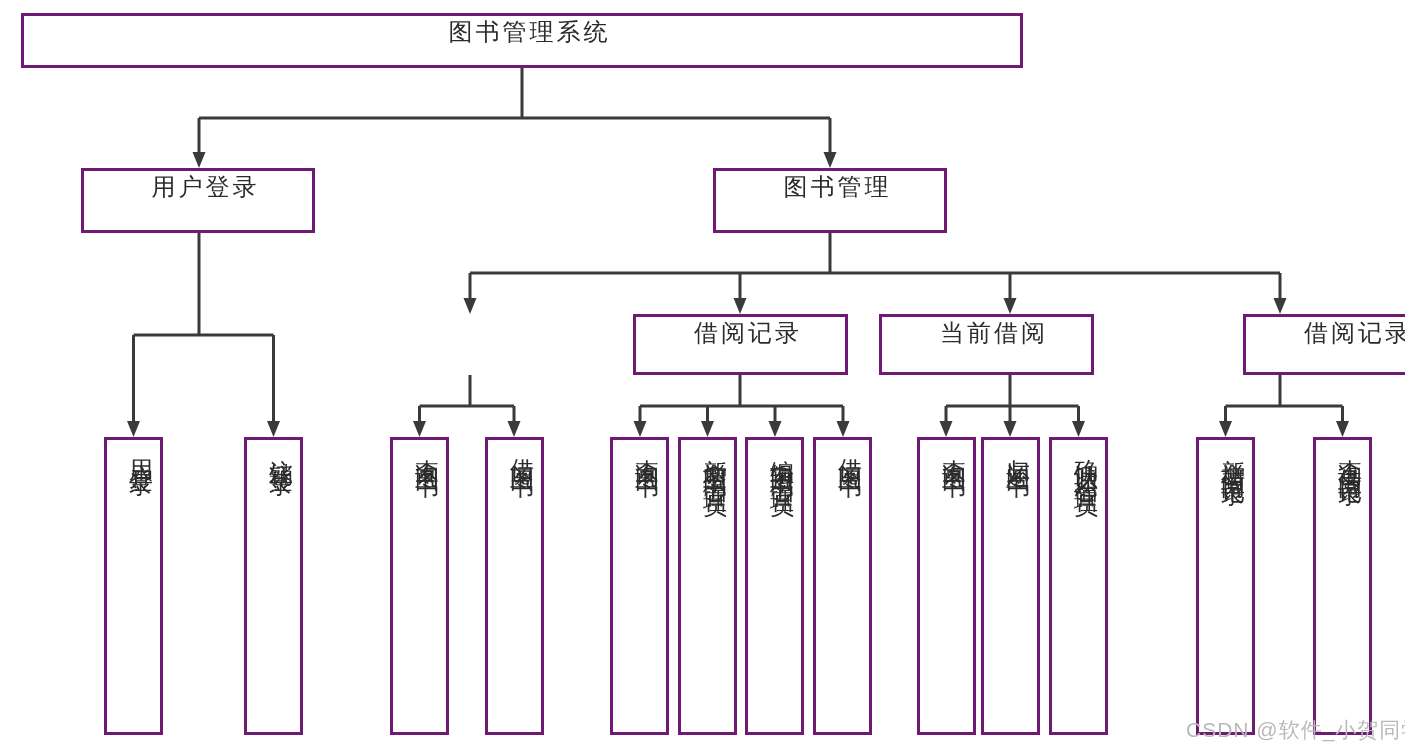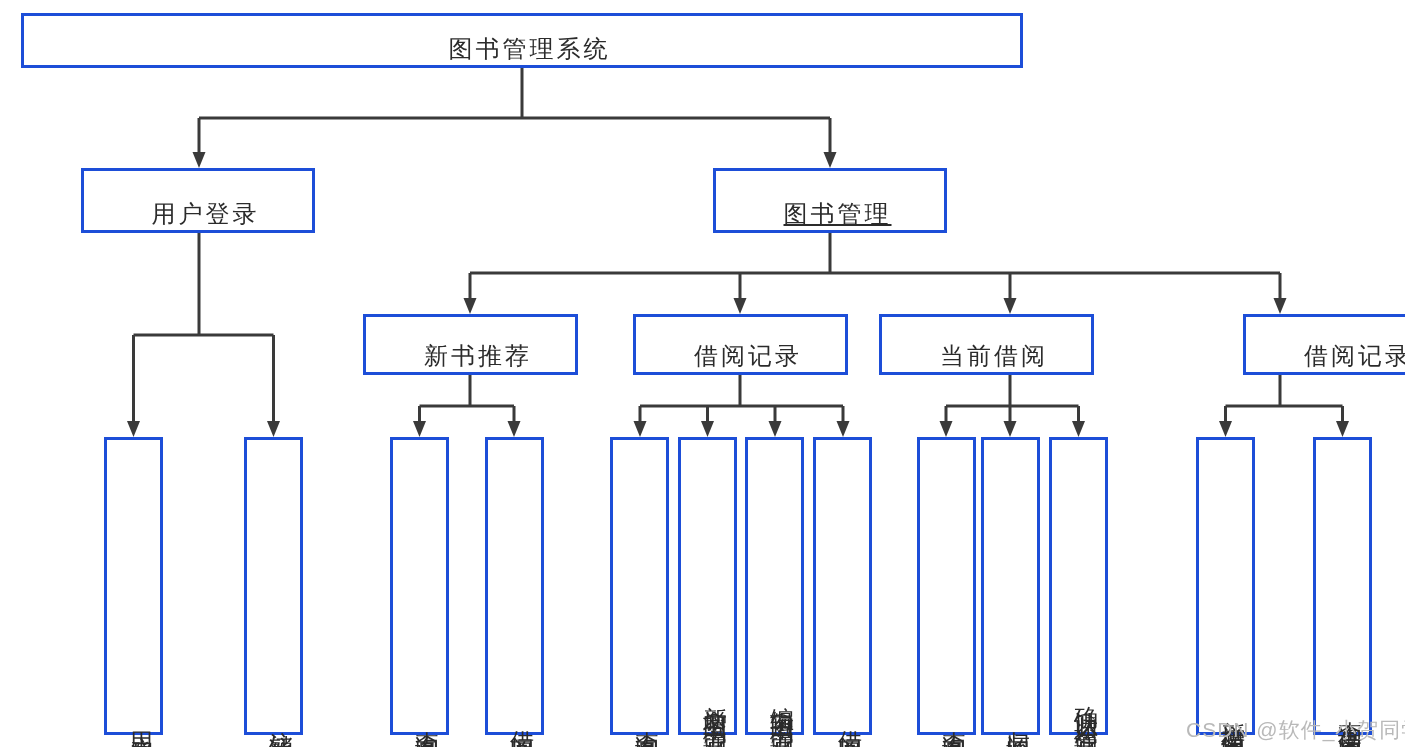--- a/index.html
+++ b/index.html
@@ -14,33 +14,33 @@
     overflow: hidden;
   }
   #connectors {
     position: absolute;
     left: 0; top: 0;
     width: 1405px; height: 747px;
   }
   .box {
     position: absolute;
     background: #ffffff;
-    border: 3px solid #1d4ed8;
+    border: 3px solid #701a75;
     display: flex;
-    align-items: flex-end;
+    align-items: flex-start;
     justify-content: center;
     font-size: 24px;
     letter-spacing: 3px;
     white-space: nowrap;
     padding-left: 15px;
   }
   .root  { left: 21px;  top: 13px;  width: 1002px; height: 55px; }
   .lvl2  { width: 234px; height: 65px; top: 168px; }
   .l2-a  { left: 81px; }
-  .l2-b  { left: 713px; text-decoration: underline; }
+  .l2-b  { left: 713px; }
   .lvl3  { width: 215px; height: 61px; top: 314px; }
   .l3-a  { left: 363px; }
   .l3-b  { left: 633px; }
   .l3-c  { left: 879px; }
   .l3-d  { left: 1243px; }
   .leaf  { width: 59px; height: 298px; top: 437px; }
   .leaf span {
     writing-mode: vertical-rl;
     text-orientation: mixed;
     font-size: 24px;
@@ -137,23 +137,20 @@
     <span>图书管理系统</span>
   </div>
 
   <div class="box lvl2 l2-a">
     <span>用户登录</span>
   </div>
   <div class="box lvl2 l2-b">
     <span>图书管理</span>
   </div>
 
-  <div class="box lvl3 l3-a">
-    <span>新书推荐</span>
-  </div>
   <div class="box lvl3 l3-b">
     <span>借阅记录</span>
   </div>
   <div class="box lvl3 l3-c">
     <span>当前借阅</span>
   </div>
   <div class="box lvl3 l3-d">
     <span>借阅记录</span>
   </div>
 

